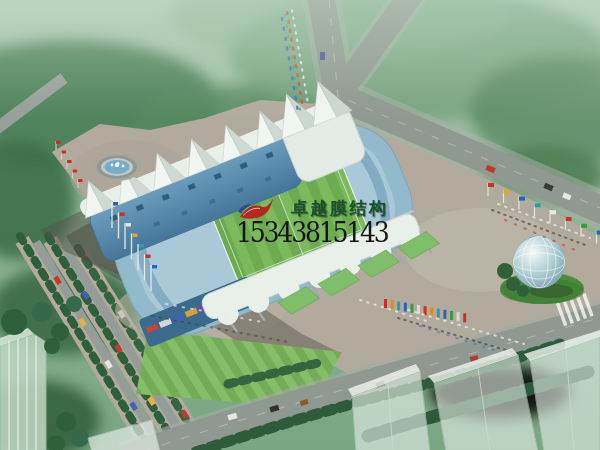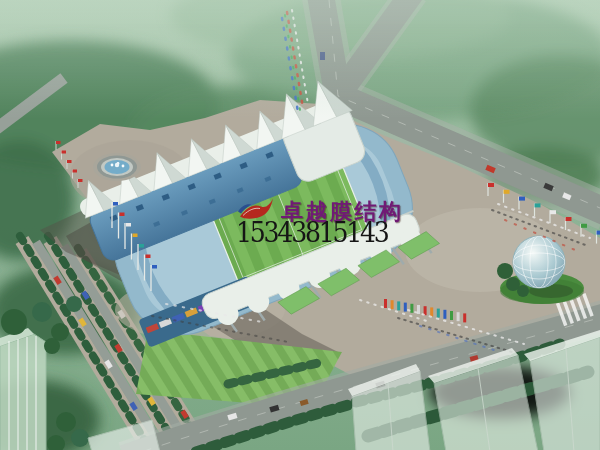--- a/index.html
+++ b/index.html
@@ -1,20 +1,20 @@
 <!DOCTYPE html>
 <html><head>
 <meta charset="utf-8">
 <style>
   html,body{margin:0;padding:0;background:#222;}
   #stage{position:relative;width:600px;height:450px;overflow:hidden;background:#8fb398;font-family:"Liberation Sans",sans-serif;}
   #stage svg.scene{position:absolute;left:0;top:0;}
   .wm{position:absolute;left:0;top:0;width:100%;height:100%;pointer-events:none;}
   .wm-logo{position:absolute;left:237px;top:196px;width:38px;height:27px;}
-  .wm-name{position:absolute;left:281px;top:197px;font-weight:bold;font-size:22px;color:#701a75;letter-spacing:2.5px;text-shadow:1px 1px 1px rgba(50,15,10,.45);font-family:"Liberation Sans",sans-serif;white-space:nowrap;}
+  .wm-name{position:absolute;left:291px;top:197px;font-weight:bold;font-size:17px;color:#14532d;letter-spacing:2.5px;text-shadow:1px 1px 1px rgba(50,15,10,.45);font-family:"Liberation Sans",sans-serif;white-space:nowrap;}
   .wm-phone{position:absolute;left:236px;top:217px;font-family:"DejaVu Serif",serif;font-size:28px;font-weight:500;color:#151515;letter-spacing:-2.5px;transform:scaleX(.9);transform-origin:left top;line-height:1.15;white-space:nowrap;}
 </style>
 </head>
 <body>
 
 <div id="stage">
 <svg class="scene" width="600" height="450" viewBox="0 0 600 450">
   <defs>
     <linearGradient id="fieldGrad" x1="0" y1="0" x2="0" y2="1">
       <stop offset="0" stop-color="#aac8ad"></stop>

